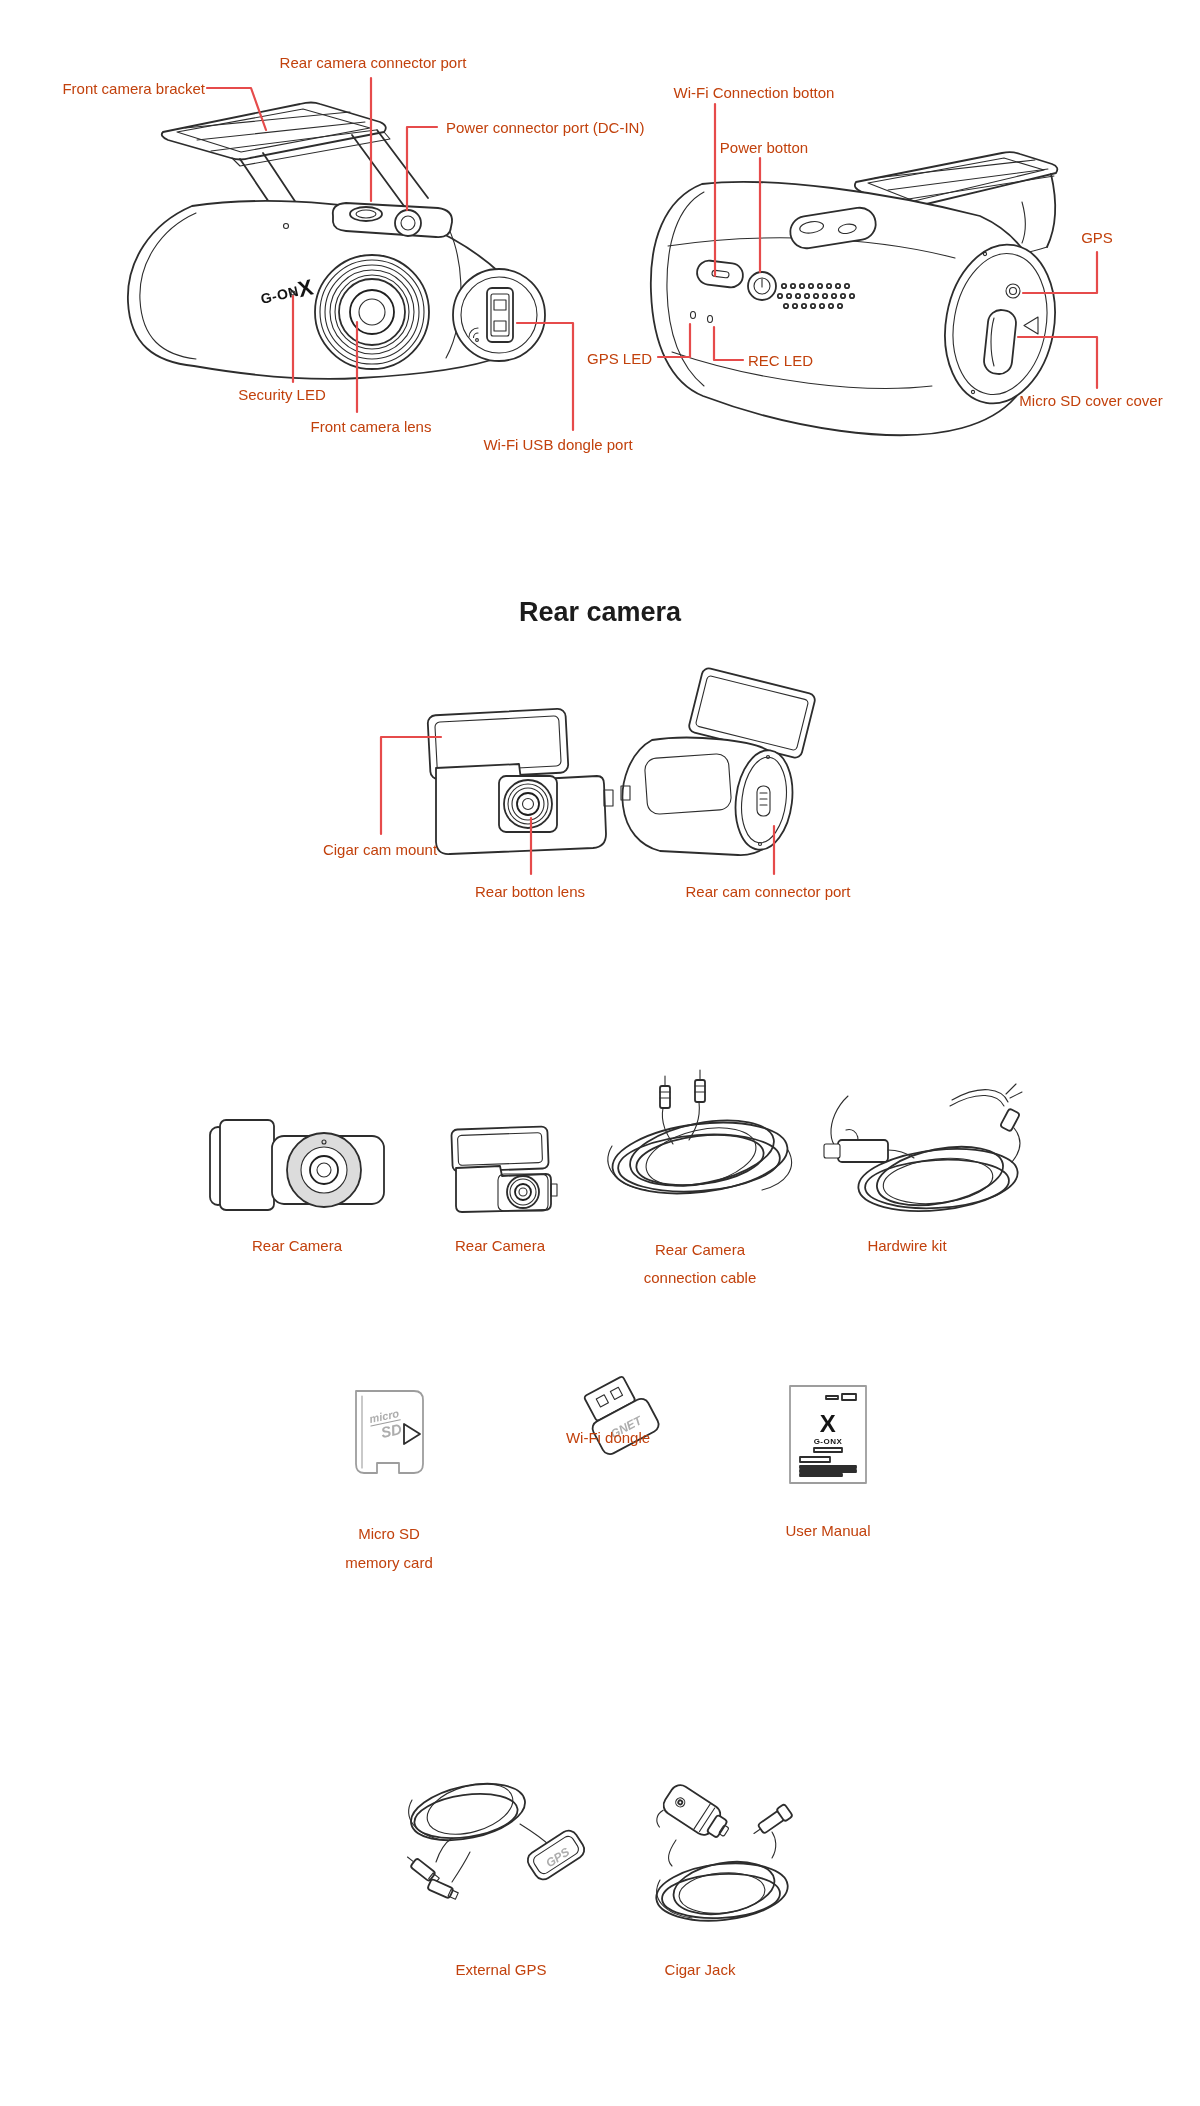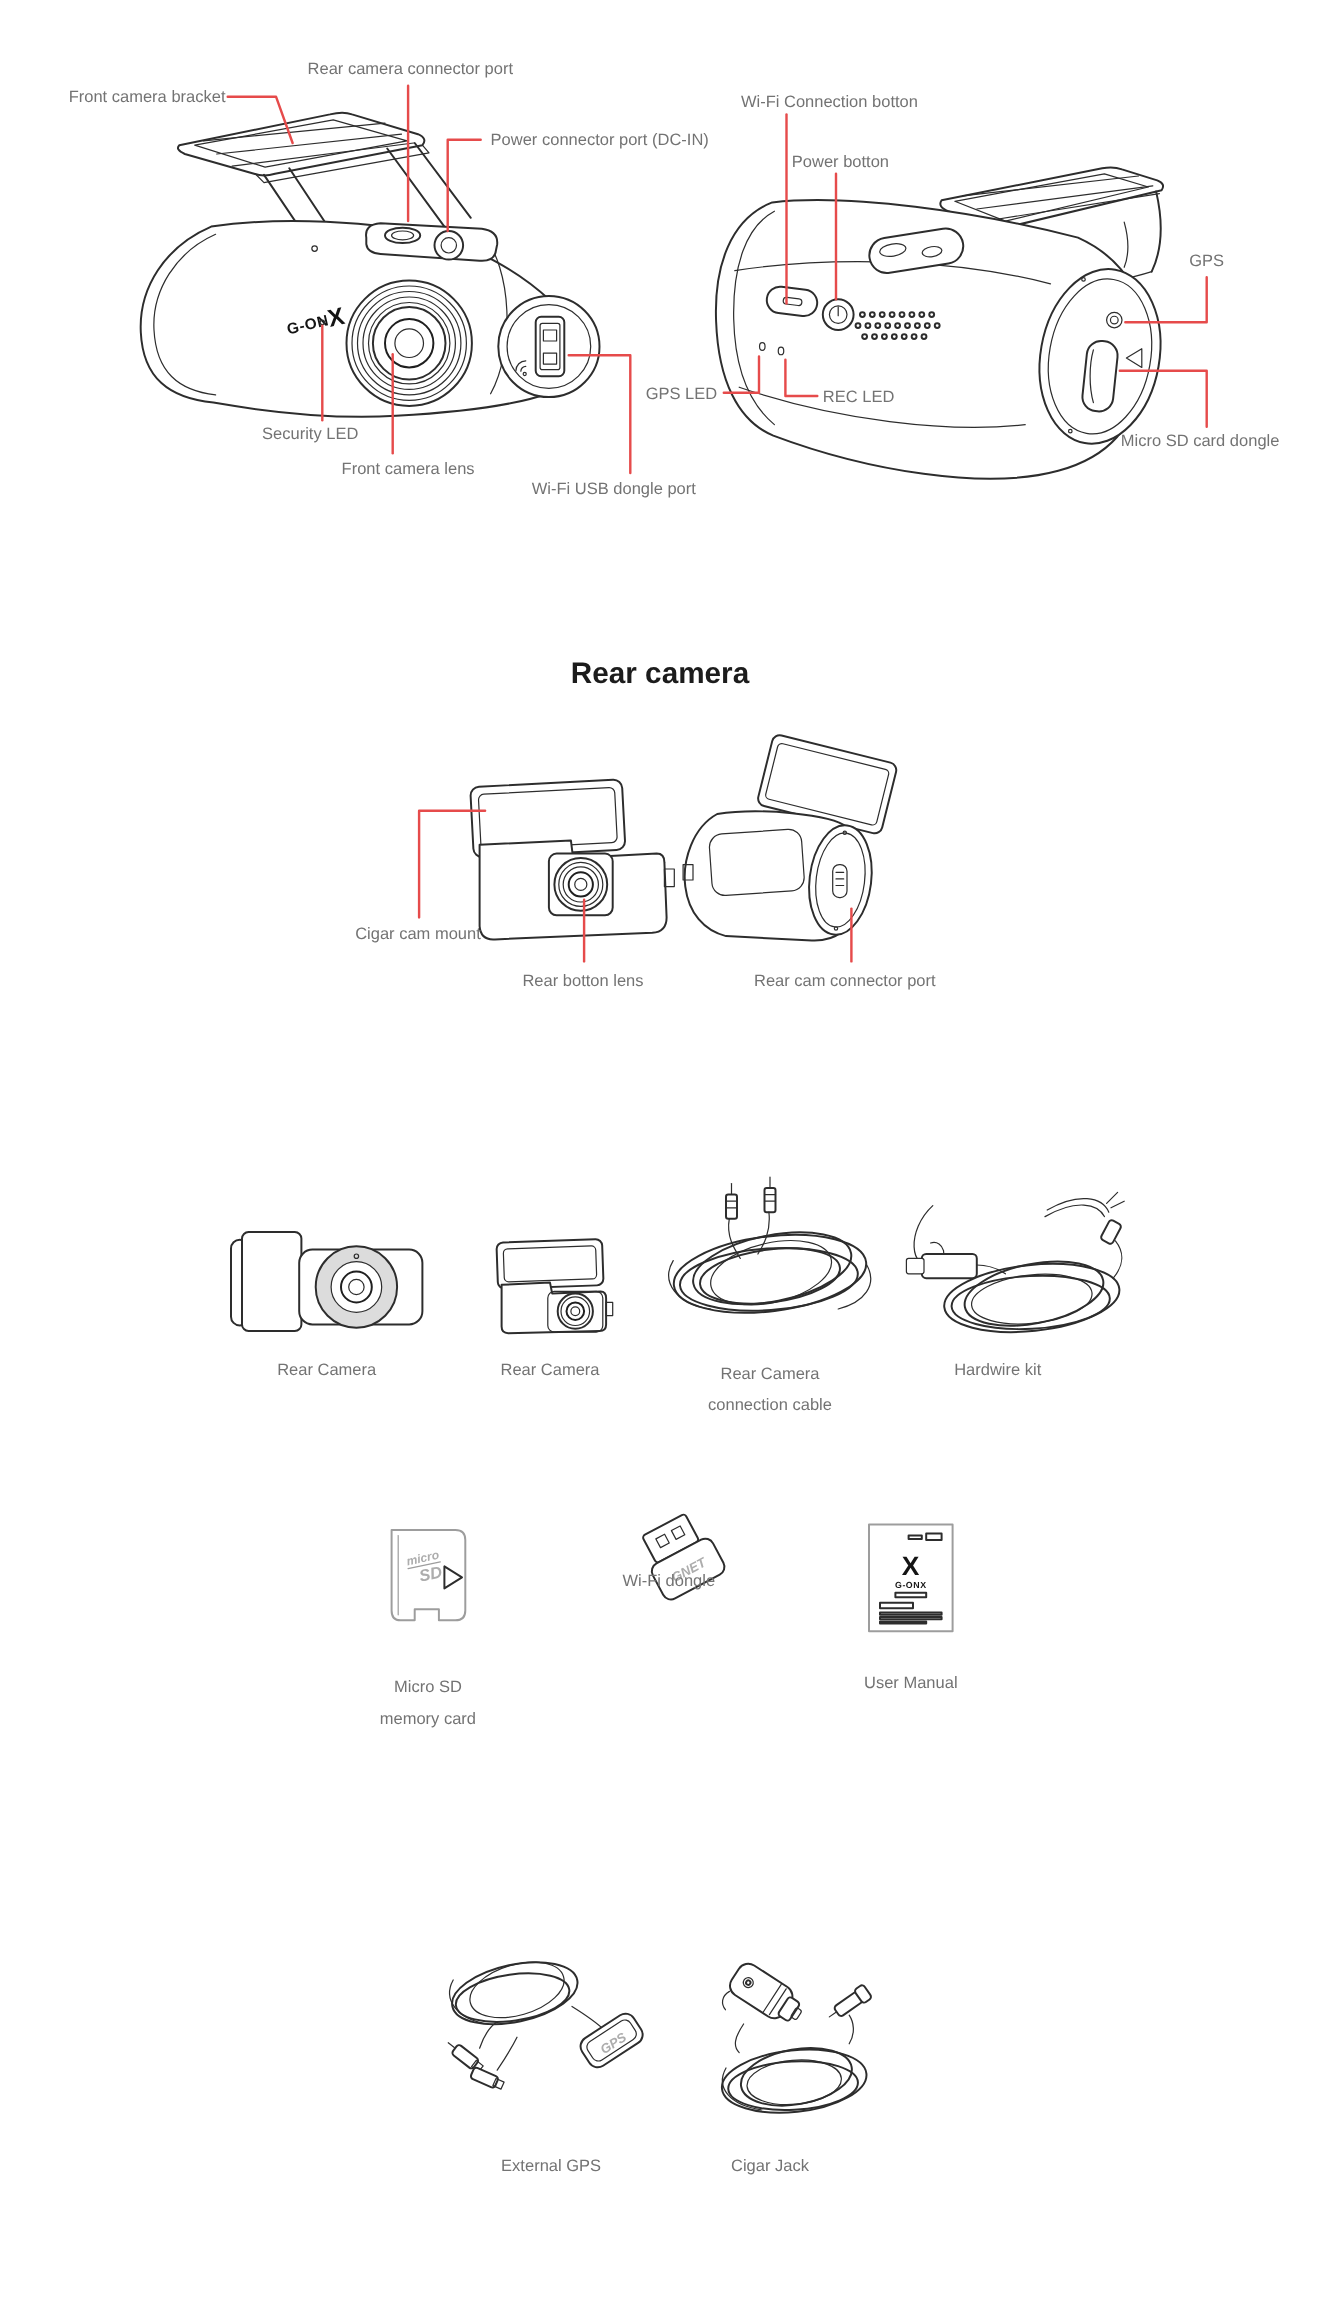--- a/index.html
+++ b/index.html
@@ -11,21 +11,21 @@
     fill:none;stroke:#2d2d2d;stroke-width:1.8;stroke-linejoin:round;stroke-linecap:round;}
   svg.art .w{fill:#ffffff;}
   svg.art .thin{stroke-width:1.1;}
   svg.art .gray{stroke:#9d9d9d;}
   svg.art .fillg{fill:#dcdcdc;}
   svg.art .red{stroke:#e64b4b;stroke-width:2.2;fill:none;}
   svg.art .donut{stroke:#1f1f1f;fill:#ffffff;}
   svg.art text{stroke:none;}
   .logoText{font-weight:bold;fill:#141414;letter-spacing:.5px;}
   .brandGray{font-weight:bold;font-style:italic;fill:#adadad;}
-  .lbl{position:absolute;font-size:15px;line-height:19px;white-space:nowrap;color:#737373;}
+  .lbl{position:absolute;font-size:15px;line-height:19px;white-space:nowrap;color:#c2410c;}
   .lbl.c{transform:translateX(-50%);}
   .lbl.r{}
   .lbl2{display:block;text-align:center;}
   .sec-title{position:absolute;left:0;width:1200px;text-align:center;
              font-size:27px;font-weight:bold;color:#1c1c1c;letter-spacing:0;}
 </style>
 </head>
 <body>
 
 <div class="page">
@@ -351,21 +351,21 @@
   <div class="lbl c" style="left:373px;top:53px">Rear camera connector port</div>
   <div class="lbl" style="left:446px;top:118px">Power connector port (DC-IN)</div>
   <div class="lbl c" style="left:282px;top:385px">Security LED</div>
   <div class="lbl c" style="left:371px;top:417px">Front camera lens</div>
   <div class="lbl c" style="left:558px;top:435px">Wi-Fi USB dongle port</div>
   <div class="lbl c" style="left:754px;top:83px">Wi-Fi Connection botton</div>
   <div class="lbl c" style="left:764px;top:138px">Power botton</div>
   <div class="lbl c" style="left:1097px;top:228px">GPS</div>
   <div class="lbl r" style="right:548px;top:349px">GPS LED</div>
   <div class="lbl" style="left:748px;top:351px">REC LED</div>
-  <div class="lbl c" style="left:1091px;top:391px">Micro SD card dongle</div>
+  <div class="lbl c" style="left:1091px;top:391px">Micro SD cover cover</div>
 
   <div class="sec-title" style="top:597px">Rear camera</div>
   <div class="lbl c" style="left:380px;top:840px">Cigar cam mount</div>
   <div class="lbl c" style="left:530px;top:882px">Rear botton lens</div>
   <div class="lbl c" style="left:768px;top:882px">Rear cam connector port</div>
 
   <div class="lbl c" style="left:297px;top:1236px">Rear Camera</div>
   <div class="lbl c" style="left:500px;top:1236px">Rear Camera</div>
   <div class="lbl c" style="left:700px;top:1236px;line-height:28px">
       <span class="lbl2">Rear Camera</span>

